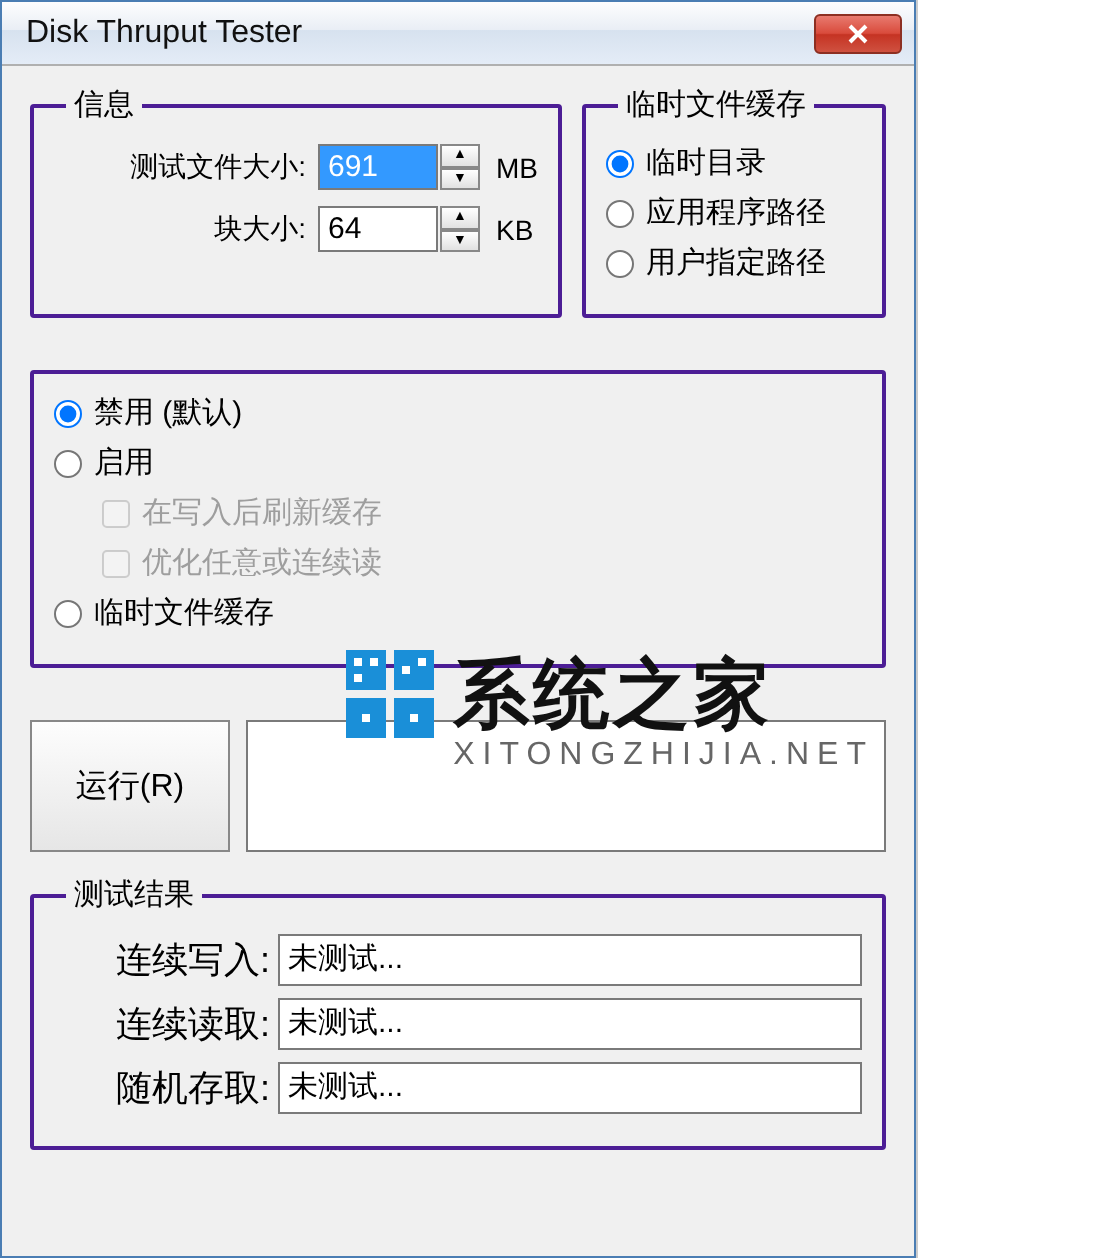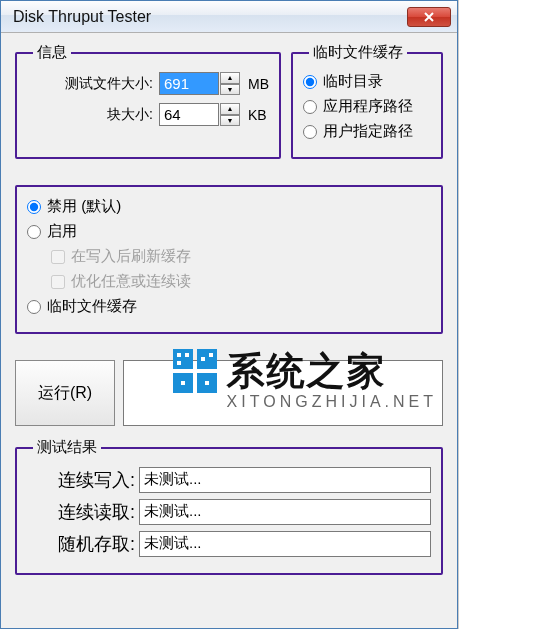--- a/index.html
+++ b/index.html
@@ -163,21 +163,21 @@
   flex: 1;
   border: 1px solid #7a7a7a;
   background: #fff;
   padding: 2px 4px;
   font-size: 15px;
   height: 26px;
 }
 .watermark {
   position: absolute;
   right: 20px;
-  top: 312px;
+  top: 288px;
   text-align: right;
   pointer-events: none;
   z-index: 20;
 }
 .watermark .wm-main {
   font-size: 38px;
   font-weight: 900;
   color: #111;
   letter-spacing: 2px;
   display: flex;

